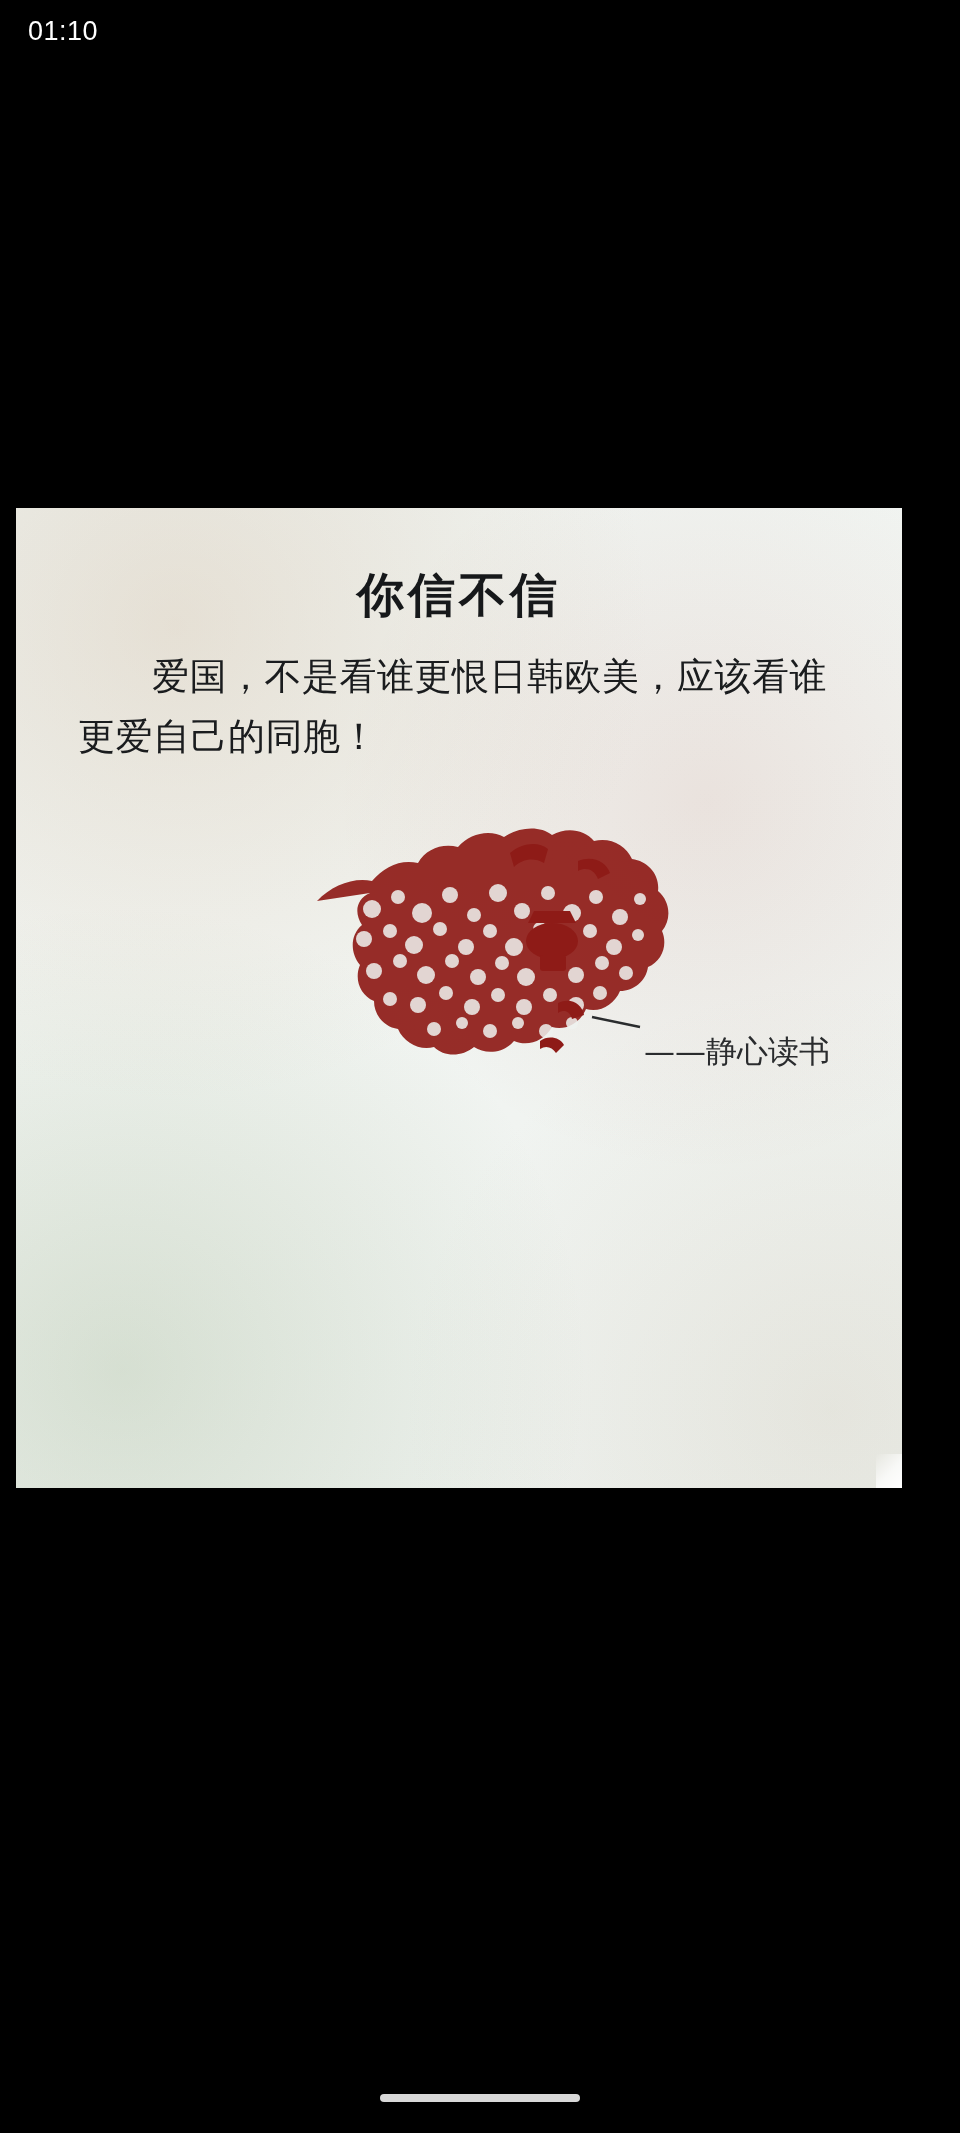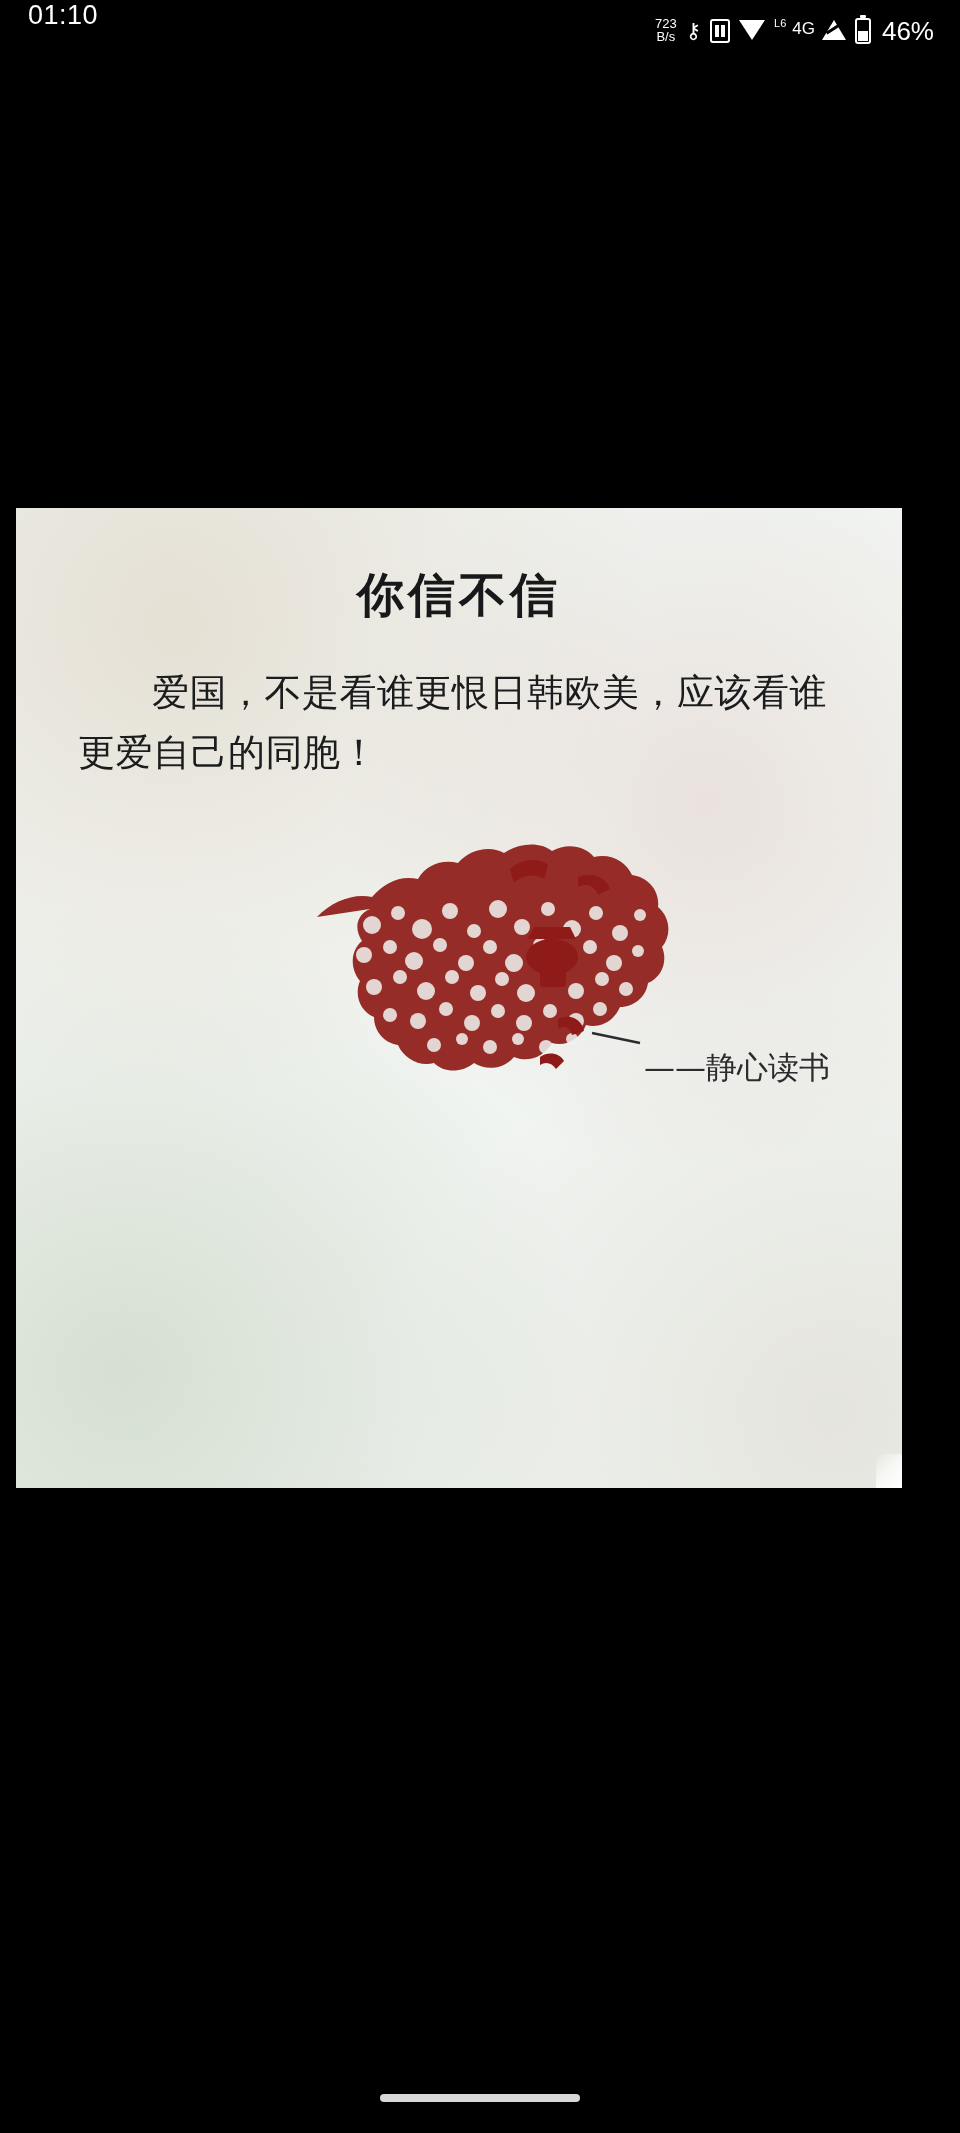--- a/index.html
+++ b/index.html
@@ -17,20 +17,21 @@
     background: #000;
   }
 
   
   .statusbar {
     position: absolute;
     top: 0; left: 0;
     width: 960px;
     height: 62px;
     display: flex;
+    align-items: center;
     justify-content: space-between;
     padding: 0 26px 0 28px;
     color: #ffffff;
   }
   .status-clock {
     font-size: 27px;
     letter-spacing: 0.5px;
     font-family: "Liberation Sans", sans-serif;
   }
   .status-right {
@@ -189,21 +190,21 @@
   .poster-para {
     font-family: "DejaVu Sans", sans-serif;
     font-size: 37px;
     line-height: 1.62;
     color: #1a1c1e;
     text-indent: 2em;
     margin-top: 48px;
     padding: 0 16px;
     letter-spacing: 0.5px;
   }
-  .poster-para.second { margin-top: 36px; }
+  .poster-para.second { margin-top: 20px; }
 
   .map-wrap {
     position: relative;
     height: 300px;
     margin-top: 22px;
   }
   .map-svg {
     position: absolute;
     left: 160px;
     top: 0;
@@ -237,34 +238,20 @@
     background: #d8d8d8;
   }
 </style>
 </head>
 <body>
 
 <div class="phone">
 
   <div class="statusbar">
     <div class="status-clock">01:10</div>
-    <div class="status-right">
-      <div class="sr-item net-speed">
-        <span>723</span>
-        <span>B/s</span>
-      </div>
-      <div class="sr-item icon-vpn">⚷</div>
-      <div class="sr-item icon-sim"></div>
-      <div class="sr-item icon-wifi"></div>
-      <div class="sr-item sig-sub">L6</div>
-      <div class="sr-item sig-label">4G</div>
-      <div class="sr-item icon-signal"></div>
-      <div class="sr-item icon-battery"></div>
-      <div class="sr-item battery-pct">46%</div>
-    </div>
   </div>
 
   <div class="viewer">
     <div class="card">
       <div class="card-inner">
 
         <div class="poster-title">你信不信</div>
 
         <div class="poster-para second">爱国，不是看谁更恨日韩欧美，应该看谁更爱自己的同胞！</div>
 

